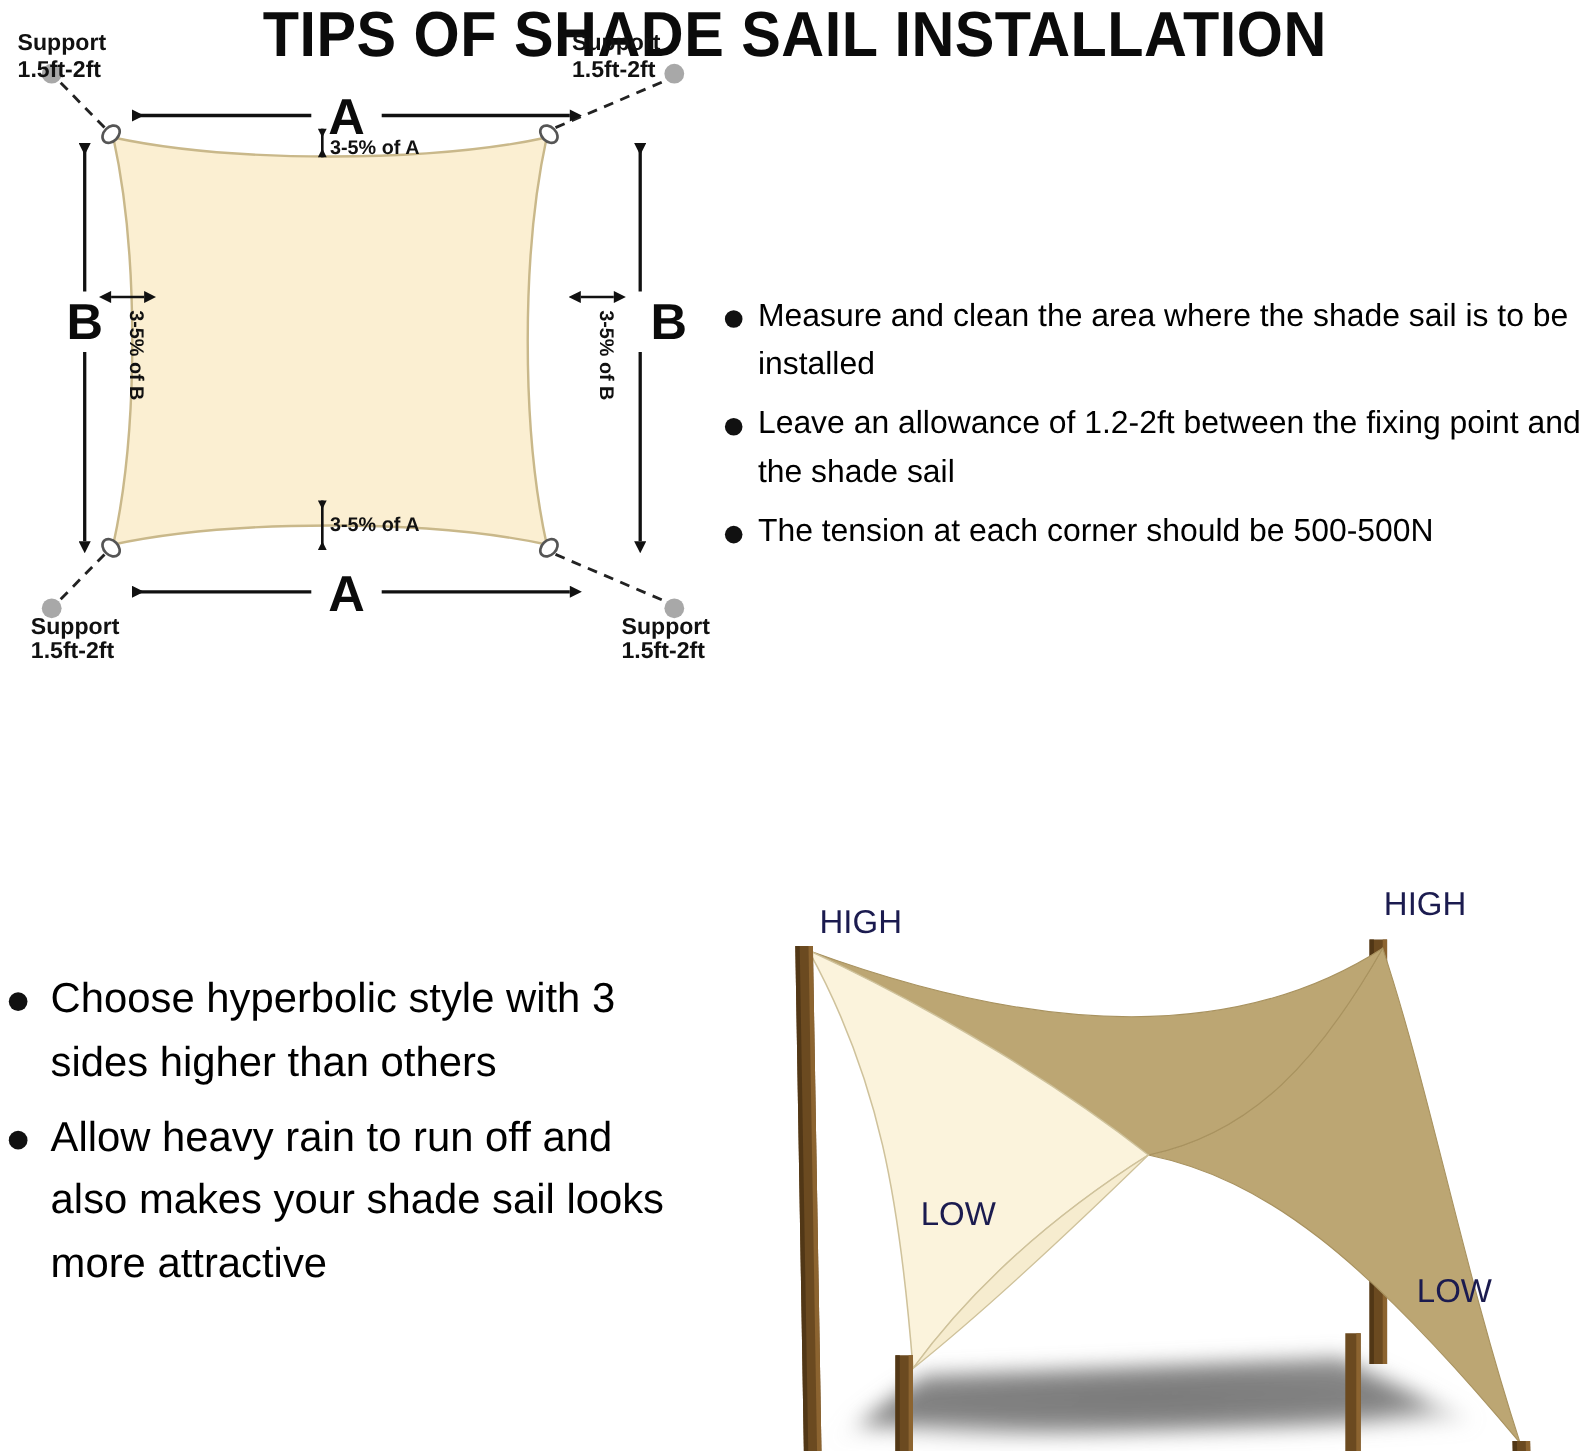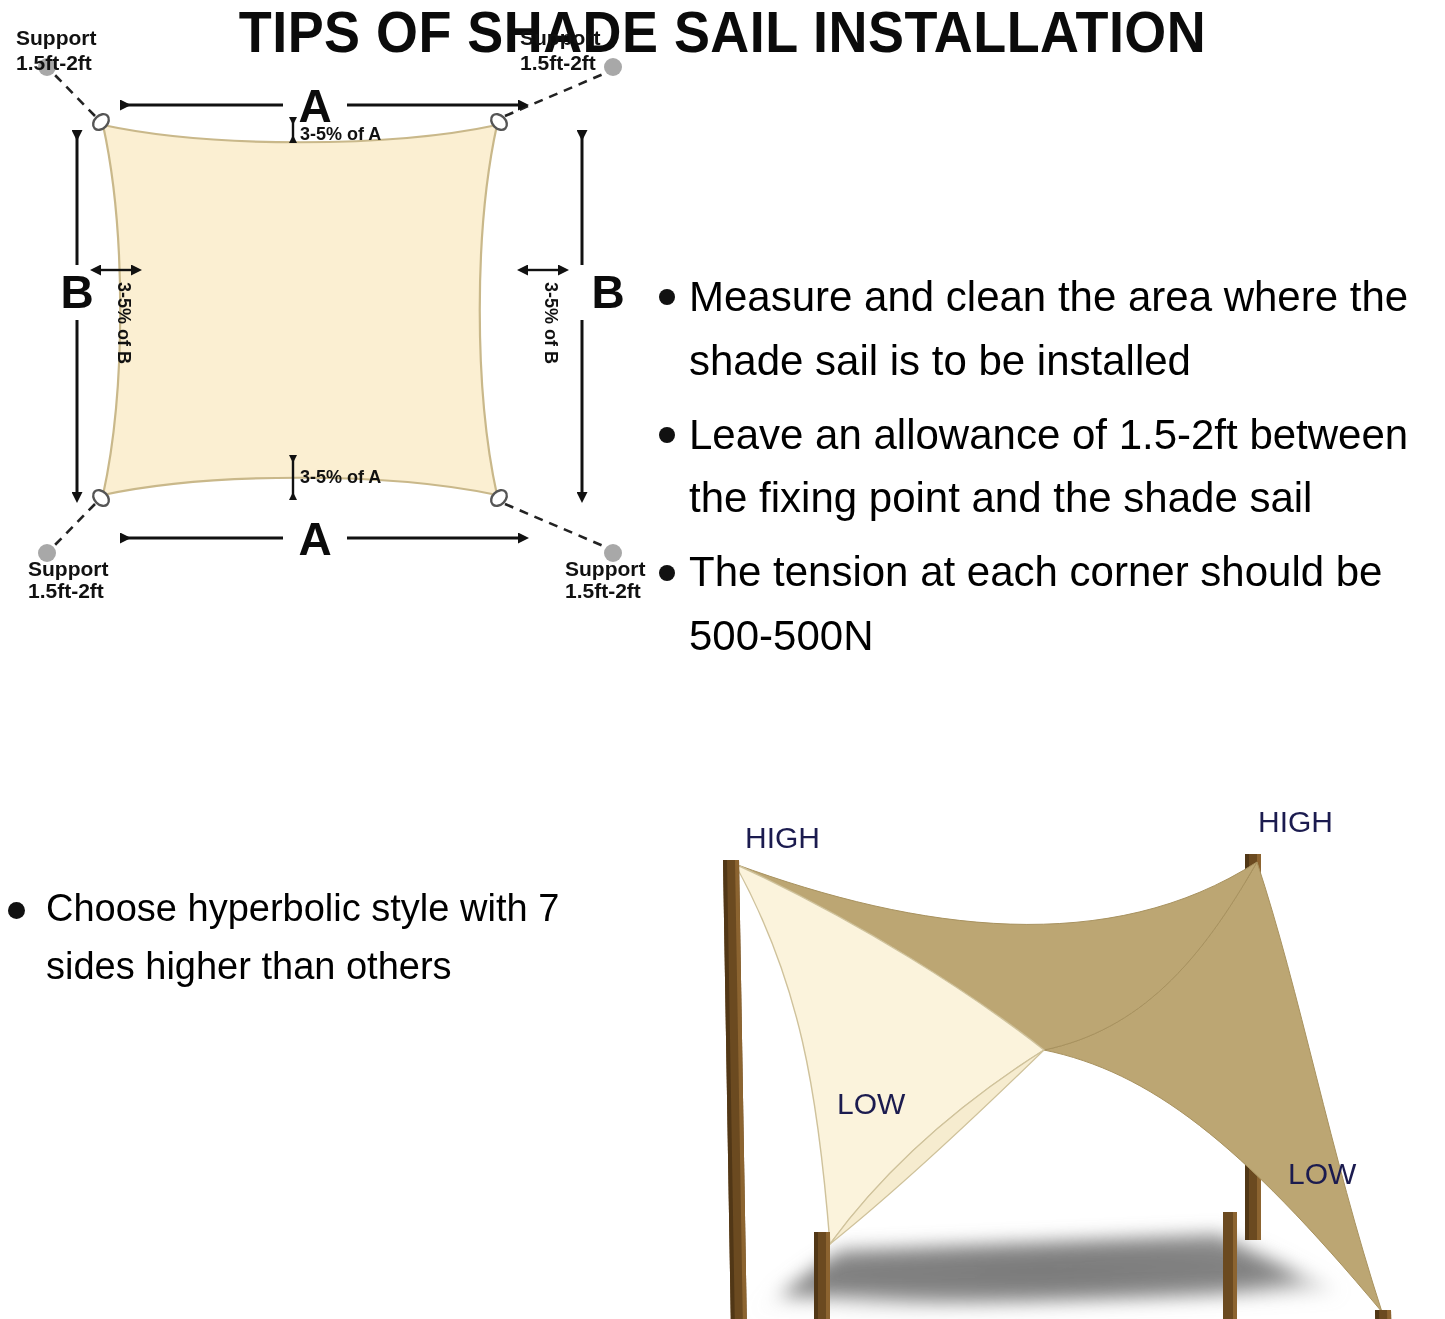--- a/index.html
+++ b/index.html
@@ -32,21 +32,21 @@
     position:relative;padding-left:44px;
     margin:0 0 6px 0;
   }
   .bullets li .dot{
     position:absolute;left:12px;top:0.52em;
     width:15px;height:15px;border-radius:50%;background:#111;
   }
   .bullets li .txt{display:block;}
 
   #panel-bullets-top .bullets li{
-    font-size:42px;line-height:1.52;margin-bottom:10px;
+    font-size:29px;line-height:1.52;margin-bottom:10px;
   }
   #panel-bullets-top .bullets li .dot{width:16px;height:16px;left:14px;top:.58em;}
 
   #panel-bullets-bottom .bullets li{
     font-size:38px;line-height:1.52;margin-bottom:10px;
   }
   #panel-bullets-bottom .bullets li .dot{width:17px;height:17px;left:8px;top:.58em;}
   #panel-bullets-bottom .bullets li{padding-left:46px;}
 
   
@@ -175,34 +175,38 @@
 </div>
 
 <div class="abs" id="panel-bullets-top">
   <ul class="bullets">
     <li>
       <span class="dot"></span>
       <span class="txt">Measure and clean the area where the shade sail is to be installed</span>
     </li>
     <li>
       <span class="dot"></span>
-      <span class="txt">Leave an allowance of 1.5-2ft between the fixing point and the shade sail</span>
+      <span class="txt">Leave an allowance of 1.2-2ft between the fixing point and the shade sail</span>
     </li>
     <li>
       <span class="dot"></span>
       <span class="txt">The tension at each corner should be 500-500N</span>
     </li>
   </ul>
 </div>
 
 <div class="abs" id="panel-bullets-bottom">
   <ul class="bullets">
     <li>
       <span class="dot"></span>
-      <span class="txt">Choose hyperbolic style with 7 sides higher than others</span>
+      <span class="txt">Choose hyperbolic style with 3 sides higher than others</span>
+    </li>
+    <li>
+      <span class="dot"></span>
+      <span class="txt">Allow heavy rain to run off and also makes your shade sail looks more attractive</span>
     </li>
   </ul>
 </div>
 
 <div class="abs" id="panel-diagram-bottom">
   <svg width="805" height="549" viewBox="0 0 805 549">
 
     <defs>
       <radialGradient id="shadowGrad" cx="50%" cy="50%" r="58%">
         <stop offset="0%" stop-color="#6f6f6f" stop-opacity="0.95"></stop>

